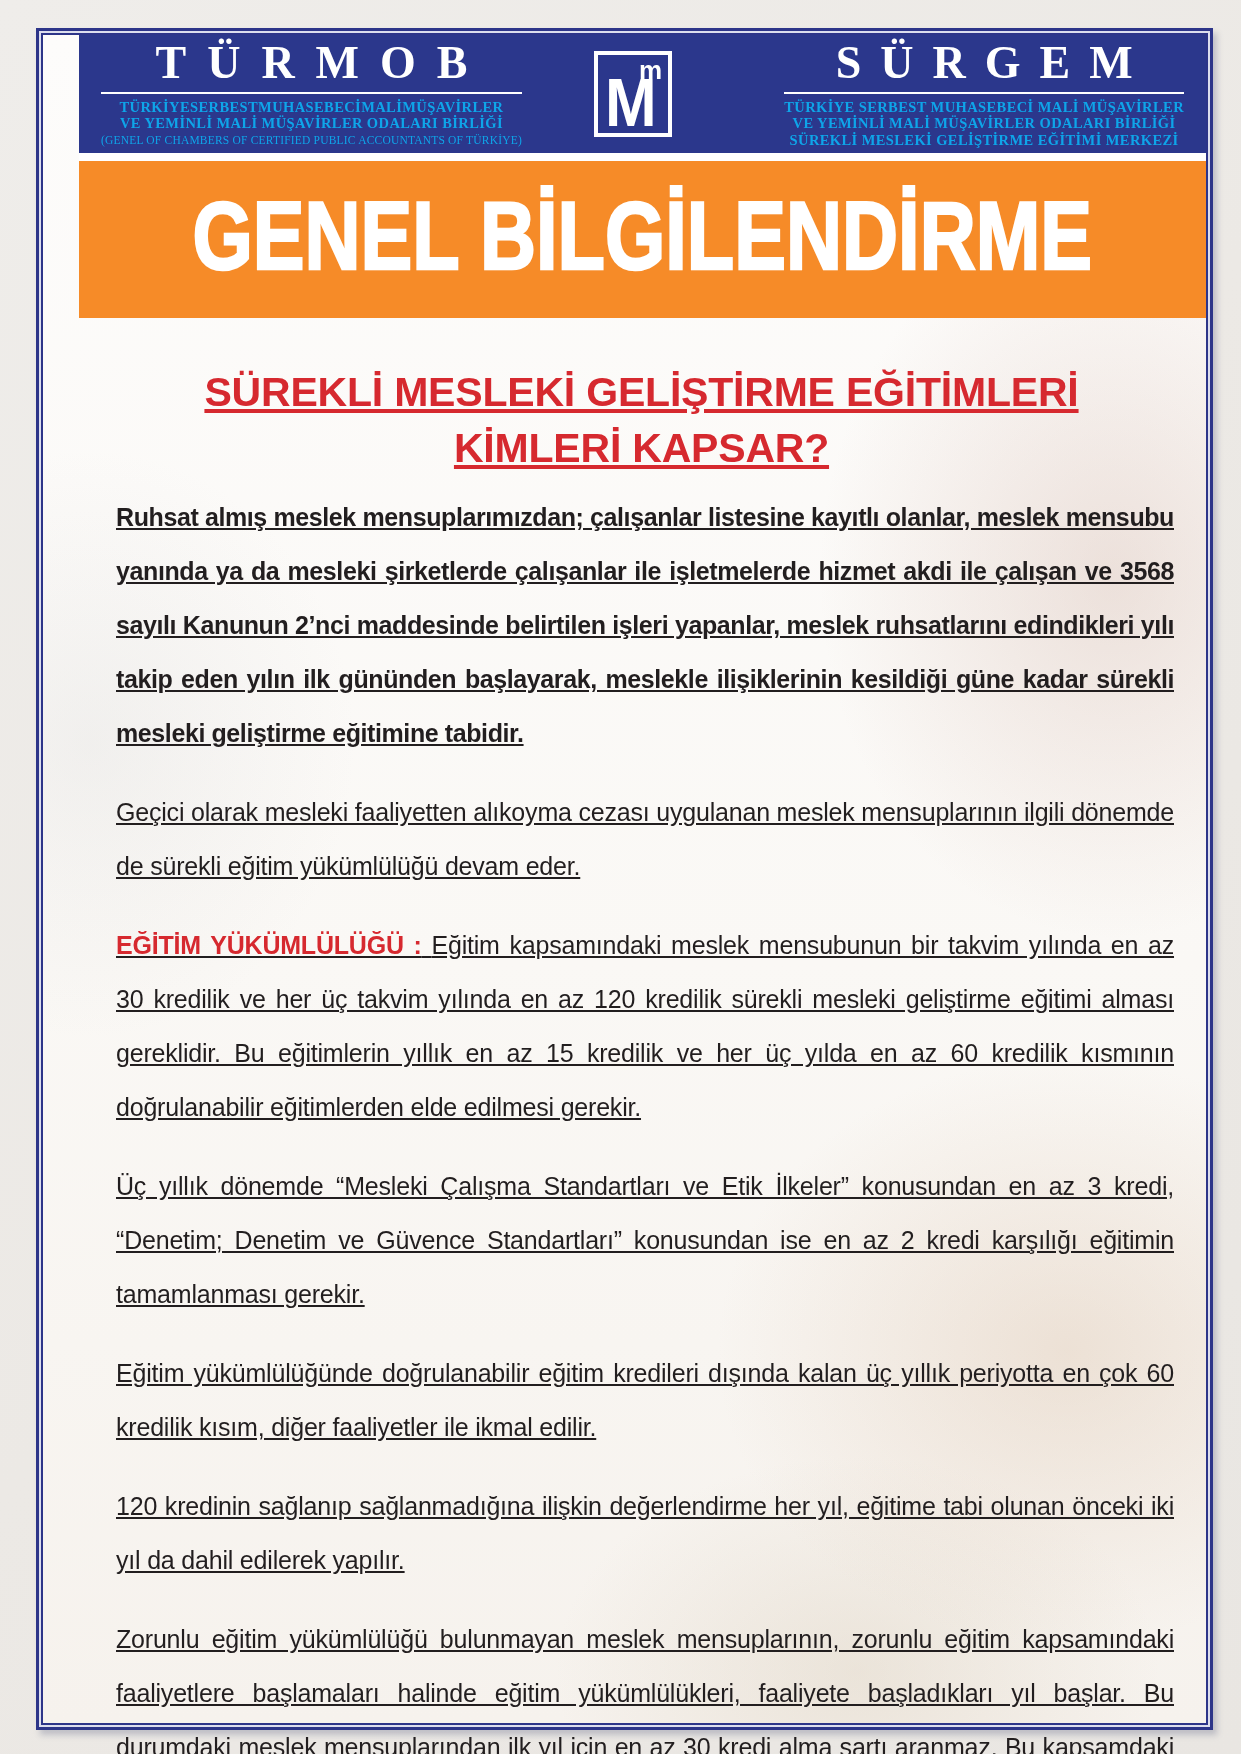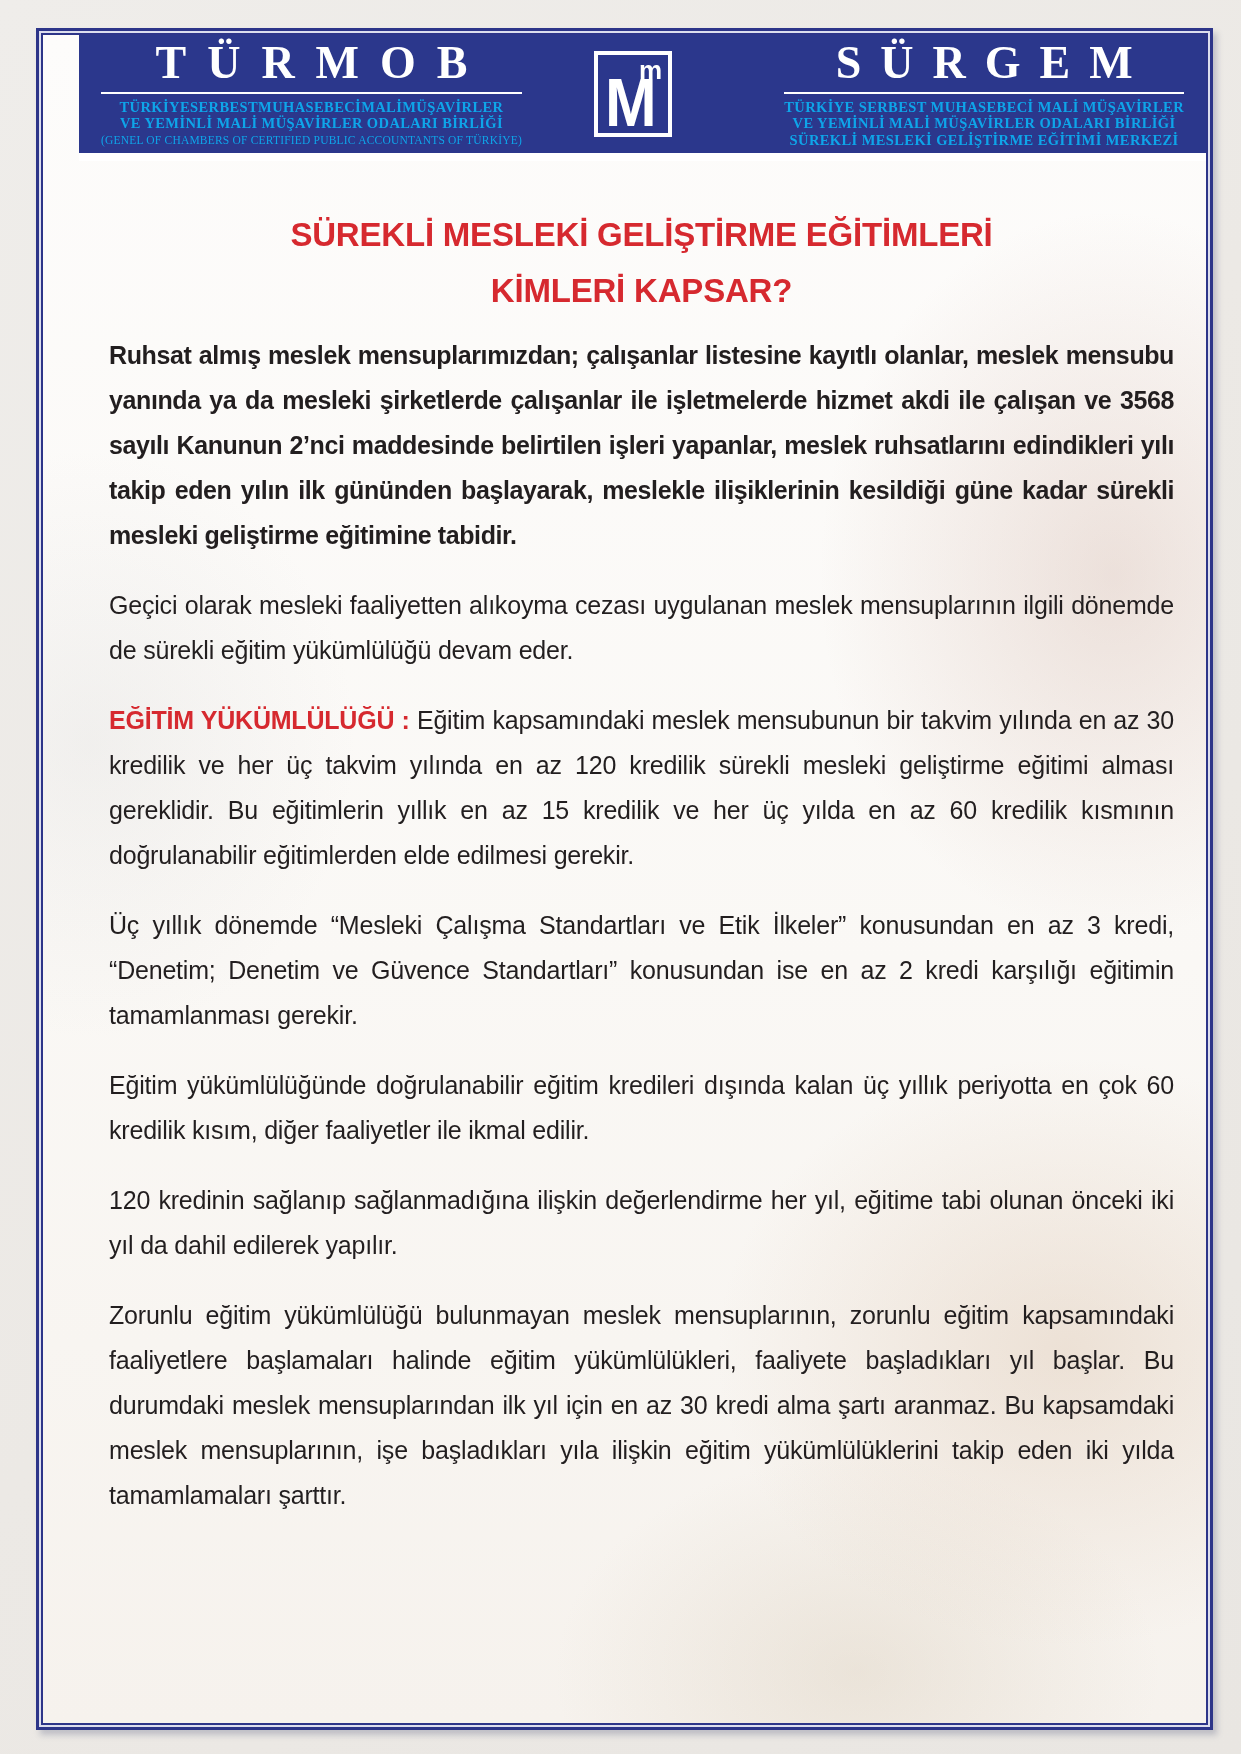--- a/index.html
+++ b/index.html
@@ -70,25 +70,25 @@
     color:#fff;font-weight:800;font-size:97px;line-height:1;
     white-space:nowrap;letter-spacing:0;
     transform:scaleX(.80);transform-origin:center;
     -webkit-text-stroke:2.5px #fff;
     padding-bottom:8px;
   }
   
   .content{flex:1;padding:46px 32px 0 30px;color:#221e1f;}
   .section-heading{
     text-align:center;color:#d6292f;font-weight:700;
-    font-size:33px;line-height:56px;letter-spacing:-.2px;margin:0 0 14px 0;
+    font-size:41px;line-height:56px;letter-spacing:-.2px;margin:0 0 14px 0;text-decoration:underline;
   }
   .para{
-    font-size:25px;line-height:45px;letter-spacing:-.2px;
-    text-align:justify;margin:0 0 25px 0;color:#221e1f;
+    font-size:25px;line-height:54px;letter-spacing:-.2px;
+    text-align:justify;margin:0 0 25px 7px;color:#221e1f;text-decoration:underline;
   }
   .para.bold{font-weight:700;letter-spacing:-.4px;}
   .lead{color:#d6292f;font-weight:700;}
 </style>
 </head>
 <body>
 
 <div class="page">
   <div class="frame">
     <div class="frame-inner">
@@ -111,20 +111,23 @@
           <div class="logo-title">SÜRGEM</div>
           <div class="logo-rule"></div>
           <div class="logo-sub">TÜRKİYE SERBEST MUHASEBECİ MALİ MÜŞAVİRLER</div>
           <div class="logo-sub">VE YEMİNLİ MALİ MÜŞAVİRLER ODALARI BİRLİĞİ</div>
           <div class="logo-sub">SÜREKLİ MESLEKİ GELİŞTİRME EĞİTİMİ MERKEZİ</div>
         </div>
       </header>
 
       <div class="white-strip"></div>
 
+      <div class="banner">
+        <div class="banner-title">GENEL BİLGİLENDİRME</div>
+      </div>
 
       <main class="content">
         <h2 class="section-heading">
           <span>SÜREKLİ MESLEKİ GELİŞTİRME EĞİTİMLERİ</span><br>
           <span>KİMLERİ KAPSAR?</span>
         </h2>
 
         <p class="para bold">
           <span>Ruhsat almış meslek mensuplarımızdan; çalışanlar listesine kayıtlı olanlar, meslek mensubu yanında ya da mesleki şirketlerde çalışanlar ile işletmelerde hizmet akdi ile çalışan ve 3568 sayılı Kanunun 2’nci maddesinde belirtilen işleri yapanlar, meslek ruhsatlarını edindikleri yılı takip eden yılın ilk gününden başlayarak, meslekle ilişiklerinin kesildiği güne kadar sürekli mesleki geliştirme eğitimine tabidir.</span>
         </p>

